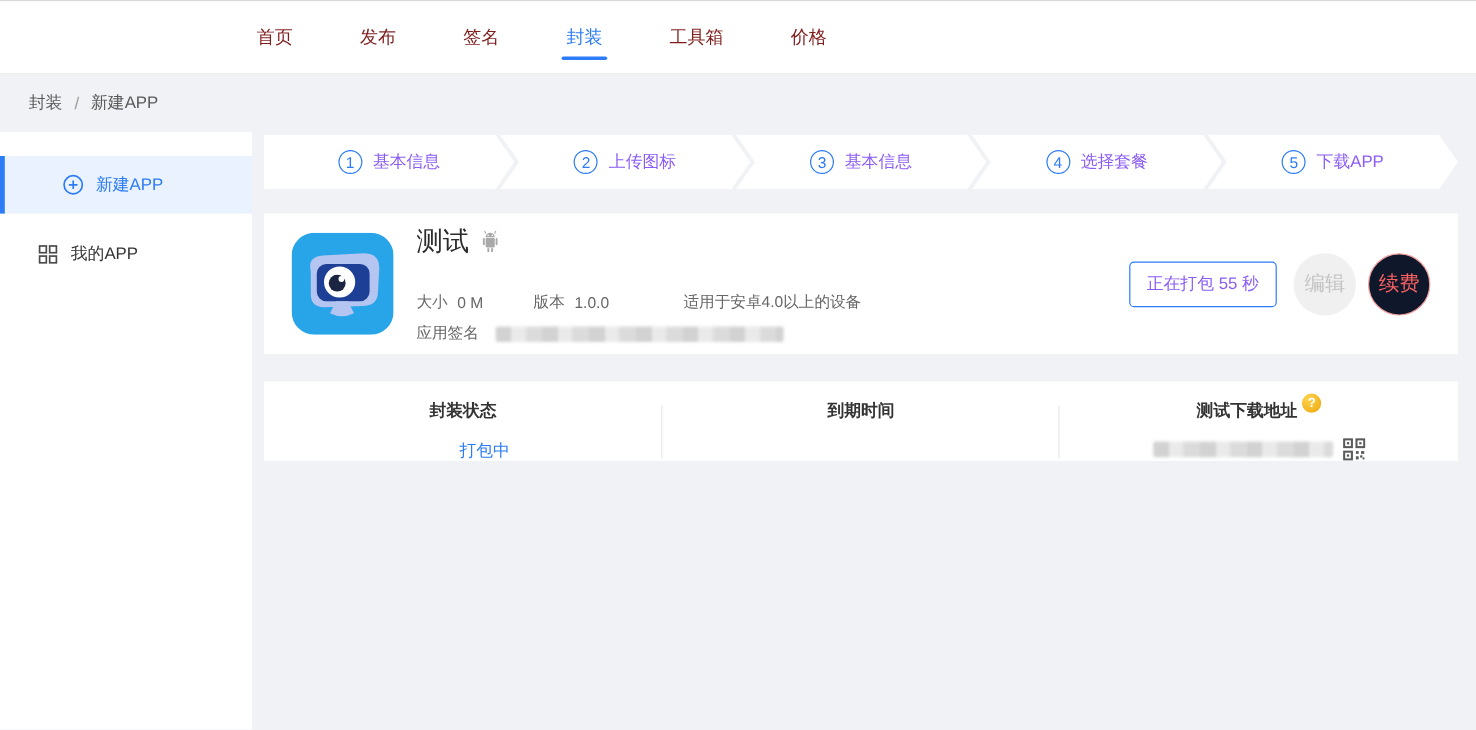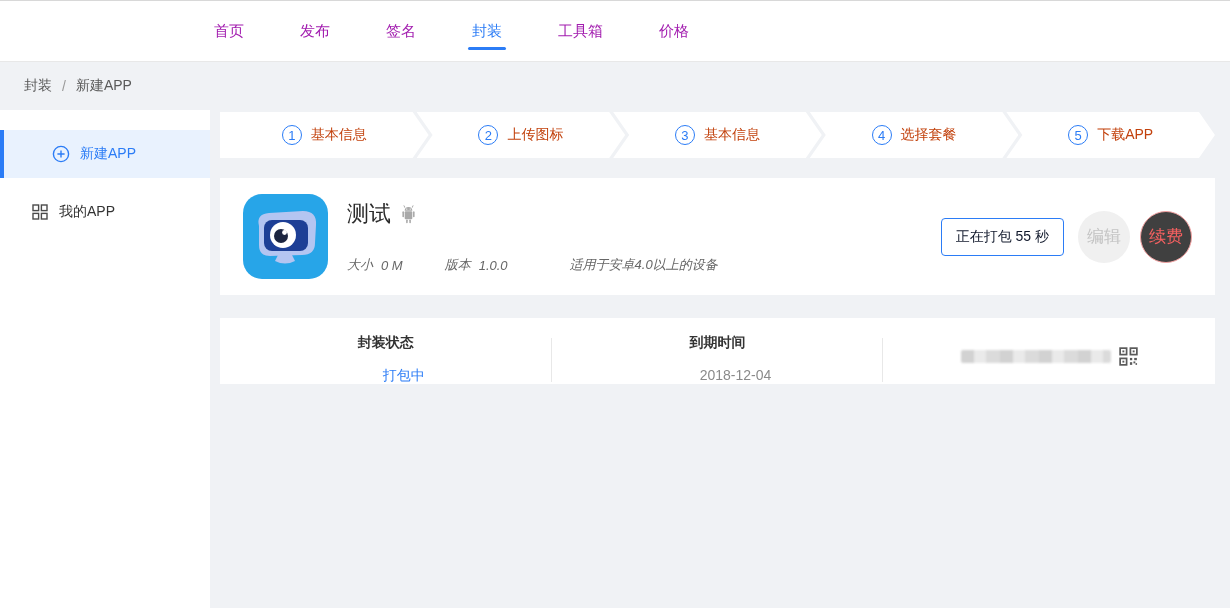--- a/index.html
+++ b/index.html
@@ -9,21 +9,21 @@
     background:#f0f2f5; color:#333; overflow:hidden;
     border-top:1px solid #d8d8d8;
   }
   
   .header {
     height:61px; background:#fff; border-bottom:1px solid #e8e8e8;
     display:flex; align-items:stretch; padding-left:210px;
   }
   .nav-item {
     display:flex; align-items:center; margin-right:48px;
-    font-size:15px; color:#a21caf; cursor:pointer; position:relative;
+    font-size:15px; color:#7f1d1d; cursor:pointer; position:relative;
     padding:0 4px;
   }
   .nav-item.active { color:#2b7cf6; }
   .nav-item.active::after {
     content:''; position:absolute; left:0; right:0; bottom:11px;
     height:3px; background:#2b7cf6; border-radius:2px;
   }
   
   .breadcrumb {
     height:48px; display:flex; align-items:center; padding-left:24px;
@@ -53,54 +53,54 @@
   }
   .step:first-child {
     clip-path:polygon(0 0, calc(100% - 16px) 0, 100% 50%, calc(100% - 16px) 100%, 0 100%);
   }
   .step + .step { margin-left:-12px; }
   .step-num {
     width:20px; height:20px; border:1px solid #2b7cf6; border-radius:50%;
     color:#2b7cf6; font-size:13px; display:flex; align-items:center; justify-content:center;
     flex:none;
   }
-  .step-label { margin-left:9px; font-size:14px; color:#c2410c; }
+  .step-label { margin-left:9px; font-size:14px; color:#8b5cf6; }
   
   .card {
     margin-top:20px; background:#fff; height:117px;
     display:flex; align-items:center; padding:0 23px;justify-content:space-between;
   }
   .app-icon { width:85px; height:85px; flex:none; display:block; }
   .app-info { margin-left:19px; flex:1; }
   .app-title-row { display:flex; align-items:center; }
   .app-name { font-size:22px; color:#2b2b2b; }
   .android-icon { width:19px; height:21px; margin-left:8px; }
-  .meta-row { margin-top:27px; font-size:13px; color:#666; display:flex; align-items:center;font-style:italic; }
+  .meta-row { margin-top:27px; font-size:13px; color:#666; display:flex; align-items:center; }
   .meta-row .lbl { color:#666; }
   .meta-row .val { margin-left:8px; }
   .gap40 { width:42px; } .gap60 { width:62px; }
   .sig-row { margin-top:8px; font-size:13px; color:#666; display:flex; align-items:center; }
   .redact {
     height:13px; border-radius:2px;
     background:repeating-linear-gradient(90deg,#c7c7c7 0 13px,#e5e5e5 13px 25px,#d3d3d3 25px 39px);
     filter:blur(1.3px); opacity:.8;
   }
   .sig-redact { width:240px; margin-left:14px; }
   .card-actions { display:flex; align-items:center; flex:none; }
   .packing-btn {
     height:38px; padding:0 14px; background:#fff; border:1px solid #2b7cf6;
-    border-radius:4px; color:#0f172a; font-size:14px; cursor:pointer;
+    border-radius:4px; color:#8b5cf6; font-size:14px; cursor:pointer;
     font-family:inherit;
   }
   .circle-btn {
     width:52px; height:52px; border-radius:50%; font-size:17px; cursor:pointer;
     display:flex; align-items:center; justify-content:center; font-family:inherit;
   }
   .edit-btn { margin-left:14px; background:#f0f0f0; border:none; color:#c3c3c3; }
-  .renew-btn { margin-left:10px; background:#404040; border:1px solid #f1a0a0; color:#f56060; }
+  .renew-btn { margin-left:10px; background:#0f172a; border:1px solid #f1a0a0; color:#f56060; }
   
   .status { margin-top:23px; background:#fff; height:66px; display:flex; padding:16px 0 0 0; }
   .status-col { flex:1; text-align:center; position:relative; }
   .status-col:not(:last-child)::after {
     content:''; position:absolute; right:0; top:4px; bottom:2px; width:1px; background:#e8e8e8;
   }
   .status-head { font-size:14px; font-weight:bold; color:#333; }
   .status-val { margin-top:15px; font-size:14px; color:#8a8a8a;margin-left:36px; }
   .status-val.link { color:#2b7cf6; cursor:pointer; }
   .help-badge {
@@ -205,38 +205,44 @@
         </div>
         <div class="meta-row">
           <span class="lbl">大小</span>
           <span class="val">0 M</span>
           <span class="gap40"></span>
           <span class="lbl">版本</span>
           <span class="val">1.0.0</span>
           <span class="gap60"></span>
           <span>适用于安卓4.0以上的设备</span>
         </div>
+        <div class="sig-row">
+          <span>应用签名</span>
+          <span class="redact sig-redact"></span>
+        </div>
       </div>
       <div class="card-actions">
         <button class="packing-btn">正在打包 55 秒</button>
         <button class="circle-btn edit-btn">编辑</button>
         <button class="circle-btn renew-btn">续费</button>
       </div>
     </div>
 
     <div class="status">
       <div class="status-col">
         <div class="status-head">封装状态</div>
         <div class="status-val link">打包中</div>
       </div>
       <div class="status-col">
         <div class="status-head">到期时间</div>
-        <div class="status-val">2018-12-04</div>
       </div>
       <div class="status-col">
+        <div class="status-head">
+          <span>测试下载地址</span><span class="help-badge">?</span>
+        </div>
         <div class="dl-row">
           <span class="redact url-redact"></span>
           <svg class="qr-icon" viewBox="0 0 20 20">
             <g fill="none" stroke="#5a5a5a" stroke-width="1.8">
               <rect x="1.2" y="1.2" width="6.8" height="6.8"></rect>
               <rect x="12" y="1.2" width="6.8" height="6.8"></rect>
               <rect x="1.2" y="12" width="6.8" height="6.8"></rect>
             </g>
             <g fill="#5a5a5a">
               <rect x="3.6" y="3.6" width="2" height="2"></rect>

